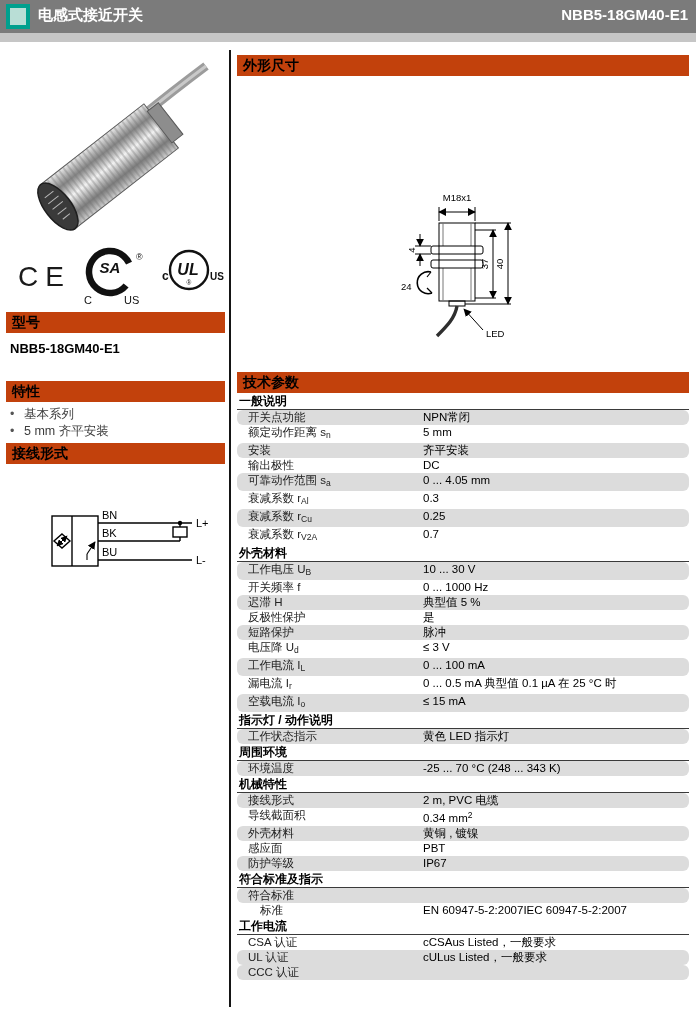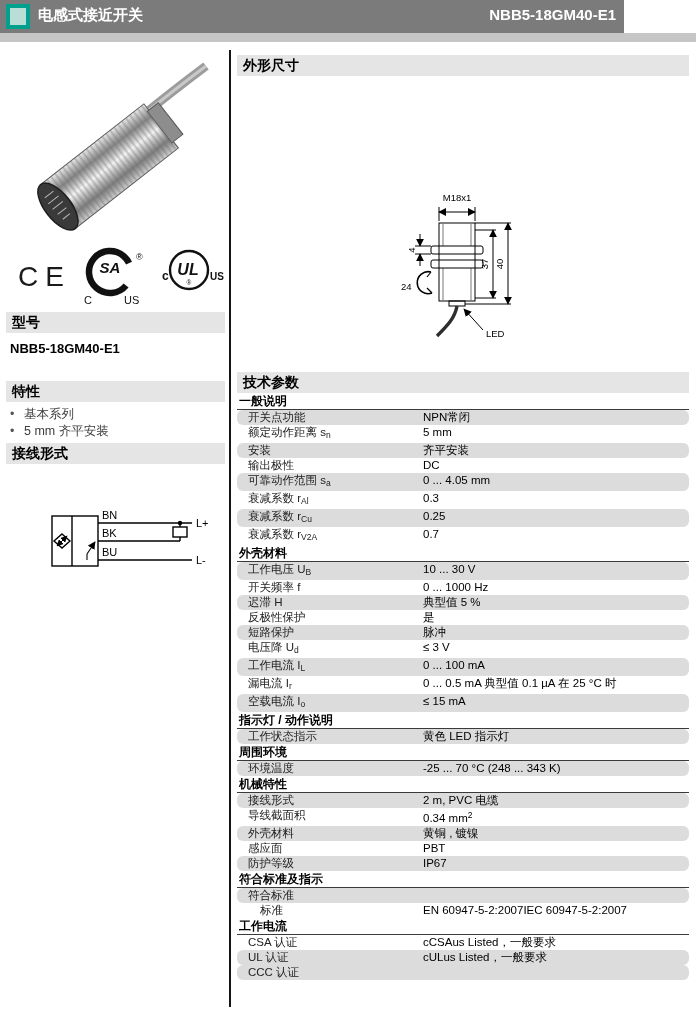--- a/index.html
+++ b/index.html
@@ -1,31 +1,31 @@
 <!DOCTYPE html>
 <html><head>
 <meta charset="utf-8">
 <style>
   html,body{margin:0;padding:0;}
   body{
     width:696px;height:1014px;position:relative;background:#ffffff;
     font-family:"Liberation Sans", sans-serif;color:#000;overflow:hidden;
   }
   
-  .hdr{position:absolute;left:0;top:0;width:624px;height:33px;background:#7b7b7b;}
+  .hdr{position:absolute;left:0;top:0;width:696px;height:33px;background:#7b7b7b;}
   .hdr-icon{position:absolute;left:6px;top:4px;width:24px;height:25px;background:#b9ded6;border:4px solid #00a08e;box-sizing:border-box;}
   .hdr-title{position:absolute;left:38px;top:6px;font-size:15px;font-weight:bold;color:#fff;}
   .hdr-model{position:absolute;right:8px;top:6px;font-size:15px;font-weight:bold;color:#fff;}
   .subband{position:absolute;left:0;top:33px;width:696px;height:9px;background:#c6c6c6;}
   .vdivider{position:absolute;left:229px;top:50px;width:2px;height:957px;background:#151515;}
 
   .left-col{position:absolute;left:6px;top:50px;width:219px;}
   .right-col{position:absolute;left:237px;top:55px;width:452px;}
 
-  .bar{background:#e5e5e5;height:17px;line-height:17px;padding:2px 6px;font-size:14px;font-weight:bold;color:#000;}
+  .bar{background:#c2410c;height:17px;line-height:17px;padding:2px 6px;font-size:14px;font-weight:bold;color:#000;}
 
   .product-fig{margin-top:4px;height:188px;}
   .certs-fig{height:70px;}
 
   .model-value{margin:8px 0 0 4px;font-size:13px;font-weight:bold;height:16px;}
   .bar-features{margin-top:24px;}
   .features{padding:4px 0 0 4px;}
   .feat{font-size:12.5px;line-height:17px;color:#3d3d3d;display:flex;}
   .feat .dot{width:14px;color:#555;}
   .bar-conn{margin-top:3px;}

